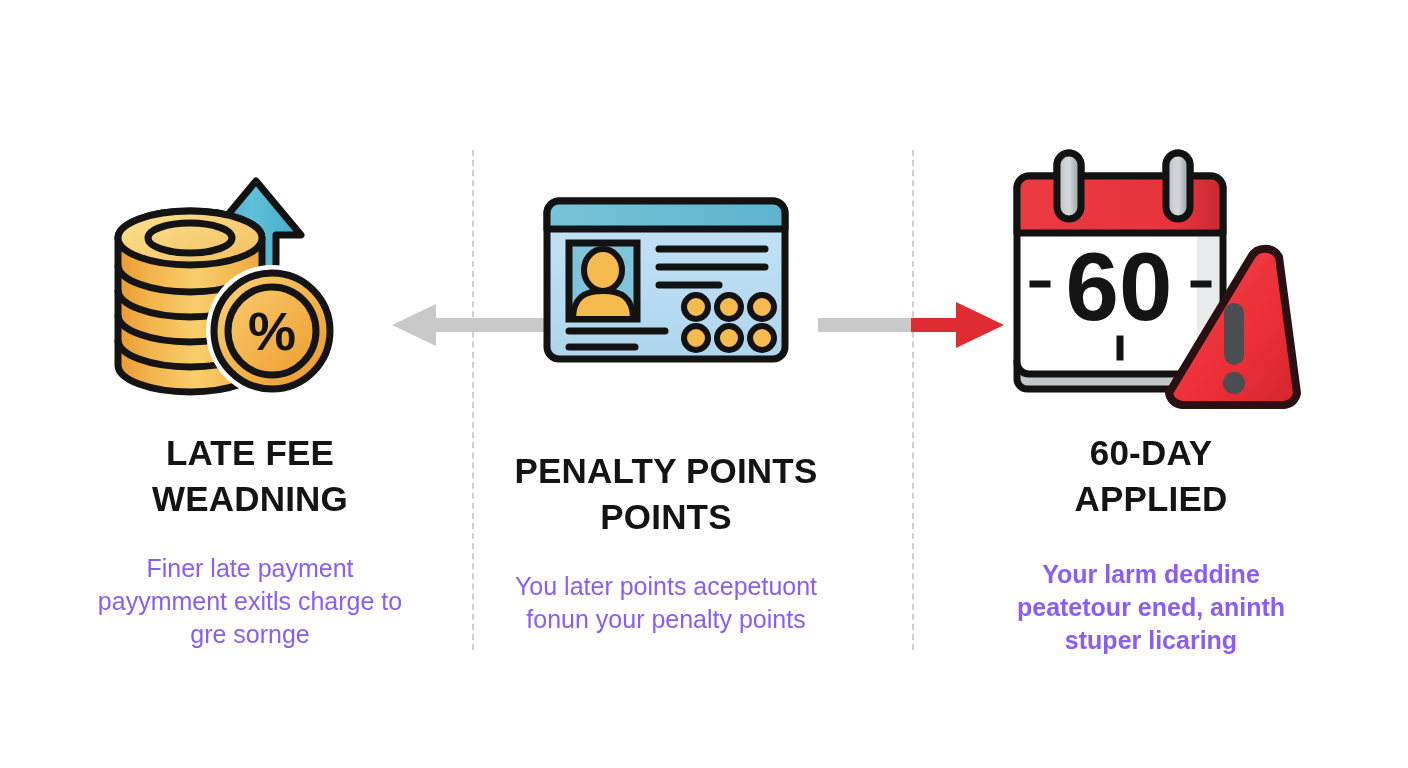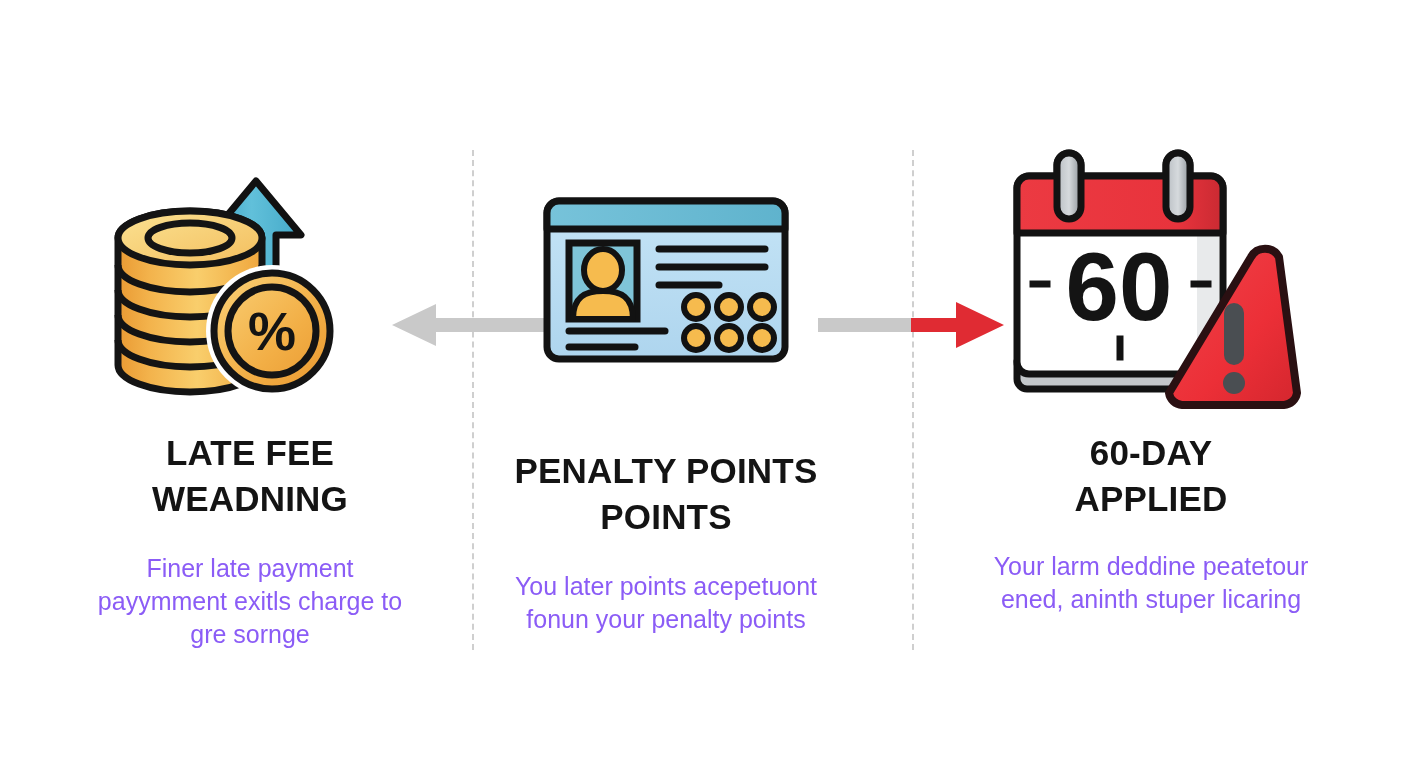--- a/index.html
+++ b/index.html
@@ -77,21 +77,21 @@
     line-height: 1.32;
     text-align: center;
     color: #8b5cf6;
     margin: 0;
     padding: 0 6px;
     max-width: 400px;
     font-weight: 400;
   }
   .panel-left .desc   { margin-top: 30px; max-width: 340px; }
   .panel-center .desc { margin-top: 30px; max-width: 330px; }
-  .panel-right .desc  { margin-top: 28px; max-width: 330px; }
+  .panel-right .desc  { margin-top: 36px; max-width: 330px; font-weight: bold; }
 
   
   .arrow-left-wrap {
     position: absolute;
     left: 384px;
     top: 300px;
     width: 200px;
     height: 50px;
   }
   .arrow-right-wrap {

